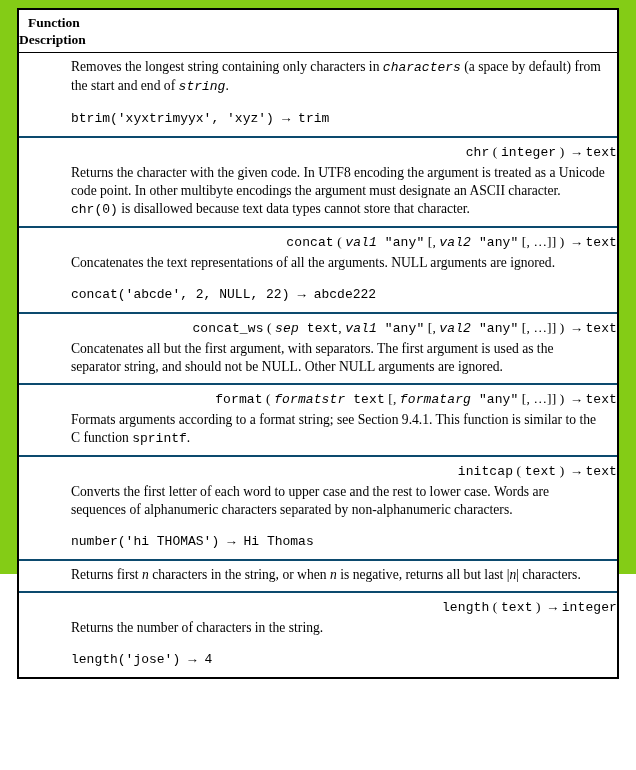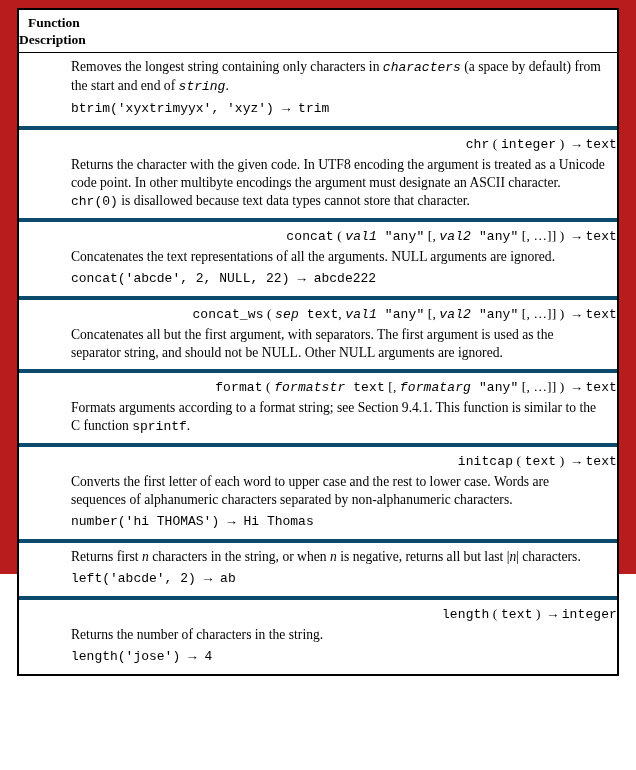--- a/index.html
+++ b/index.html
@@ -12,21 +12,21 @@
     height: 770px;
     overflow: hidden;
     font-family: "Liberation Serif", serif;
     color: #000000;
   }
 
   .page {
     width: 636px;
     height: 574px;
     position: relative;
-    background: #b91c1c;
+    background: #84cc16;
     box-sizing: border-box;
     padding: 8px 17px 0 17px;
   }
 
   .func-table {
     width: 602px;
     border-left: 2px solid #000;
     border-right: 2px solid #000;
     border-top: 2px solid #000;
     box-sizing: border-box;
@@ -45,21 +45,21 @@
     padding-left: 9px;
   }
   .thead .hdr-sub {
     font-weight: bold;
     font-size: 13.5px;
     line-height: 17px;
   }
 
   
   .entry {
-    border-bottom: 4px solid #0c4a6e;
+    border-bottom: 2px solid #0c4a6e;
     padding: 4px 0 7px 0;
   }
   .entry.partial-top {
     
   }
   .entry:last-child {
     border-bottom: 2px solid #000;
   }
 
   .signature {
@@ -81,21 +81,21 @@
     text-align: left;
     margin-top: 1px;
   }
 
   .example {
     font-family: "Liberation Mono", monospace;
     font-size: 13px;
     line-height: 20px;
     padding-left: 52px;
     padding-right: 8px;
-    margin-top: 2px;
+    margin-top: 12px;
     white-space: nowrap;
   }
 
   
   .mono        { font-family: "Liberation Mono", monospace; font-size: 13px; }
   .mono-i      { font-family: "Liberation Mono", monospace; font-size: 13px; font-style: italic; }
   .serif-i     { font-family: "Liberation Serif", serif; font-style: italic; }
   .arrow       { font-family: "Liberation Serif", serif; font-size: 13.5px; padding: 0 2px; }
   .ret         { font-family: "Liberation Mono", monospace; font-size: 13px; }
   .punct       { font-family: "Liberation Serif", serif; font-size: 13.5px; }
@@ -134,21 +134,20 @@
           <div class="signature"><span class="mono">format</span><span class="punct"> ( </span><span class="mono-i">formatstr</span><span> </span><span class="mono">text</span><span class="punct"> [, </span><span class="mono-i">formatarg</span><span> </span><span class="mono">"any"</span><span class="punct"> [, </span><span class="punct">…</span><span class="punct">]]</span><span class="punct"> ) </span><span class="arrow">→</span><span class="ret">text</span></div>
           <div class="desc">Formats arguments according to a format string; see Section 9.4.1. This function is similar to the C function <span class="mono">sprintf</span>.</div>
         </div>
         <div class="entry">
           <div class="signature"><span class="mono">initcap</span><span class="punct"> ( </span><span class="mono">text</span><span class="punct"> ) </span><span class="arrow">→</span><span class="ret">text</span></div>
           <div class="desc">Converts the first letter of each word to upper case and the rest to lower case. Words are sequences of alphanumeric characters separated by non-alphanumeric characters.</div>
           <div class="example"><span class="mono">number('hi THOMAS')</span><span class="arrow"> → </span><span class="mono">Hi Thomas</span></div>
         </div>
         <div class="entry">
           <div class="desc">Returns first <span class="serif-i">n</span> characters in the string, or when <span class="serif-i">n</span> is negative, returns all but last |<span class="serif-i">n</span>| characters.</div>
-          <div class="example"><span class="mono">left('abcde', 2)</span><span class="arrow"> → </span><span class="mono">ab</span></div>
         </div>
         <div class="entry">
           <div class="signature"><span class="mono">length</span><span class="punct"> ( </span><span class="mono">text</span><span class="punct"> ) </span><span class="arrow">→</span><span class="ret">integer</span></div>
           <div class="desc">Returns the number of characters in the string.</div>
           <div class="example"><span class="mono">length('jose')</span><span class="arrow"> → </span><span class="mono">4</span></div>
         </div>
       </div>
 
   </div>
 

